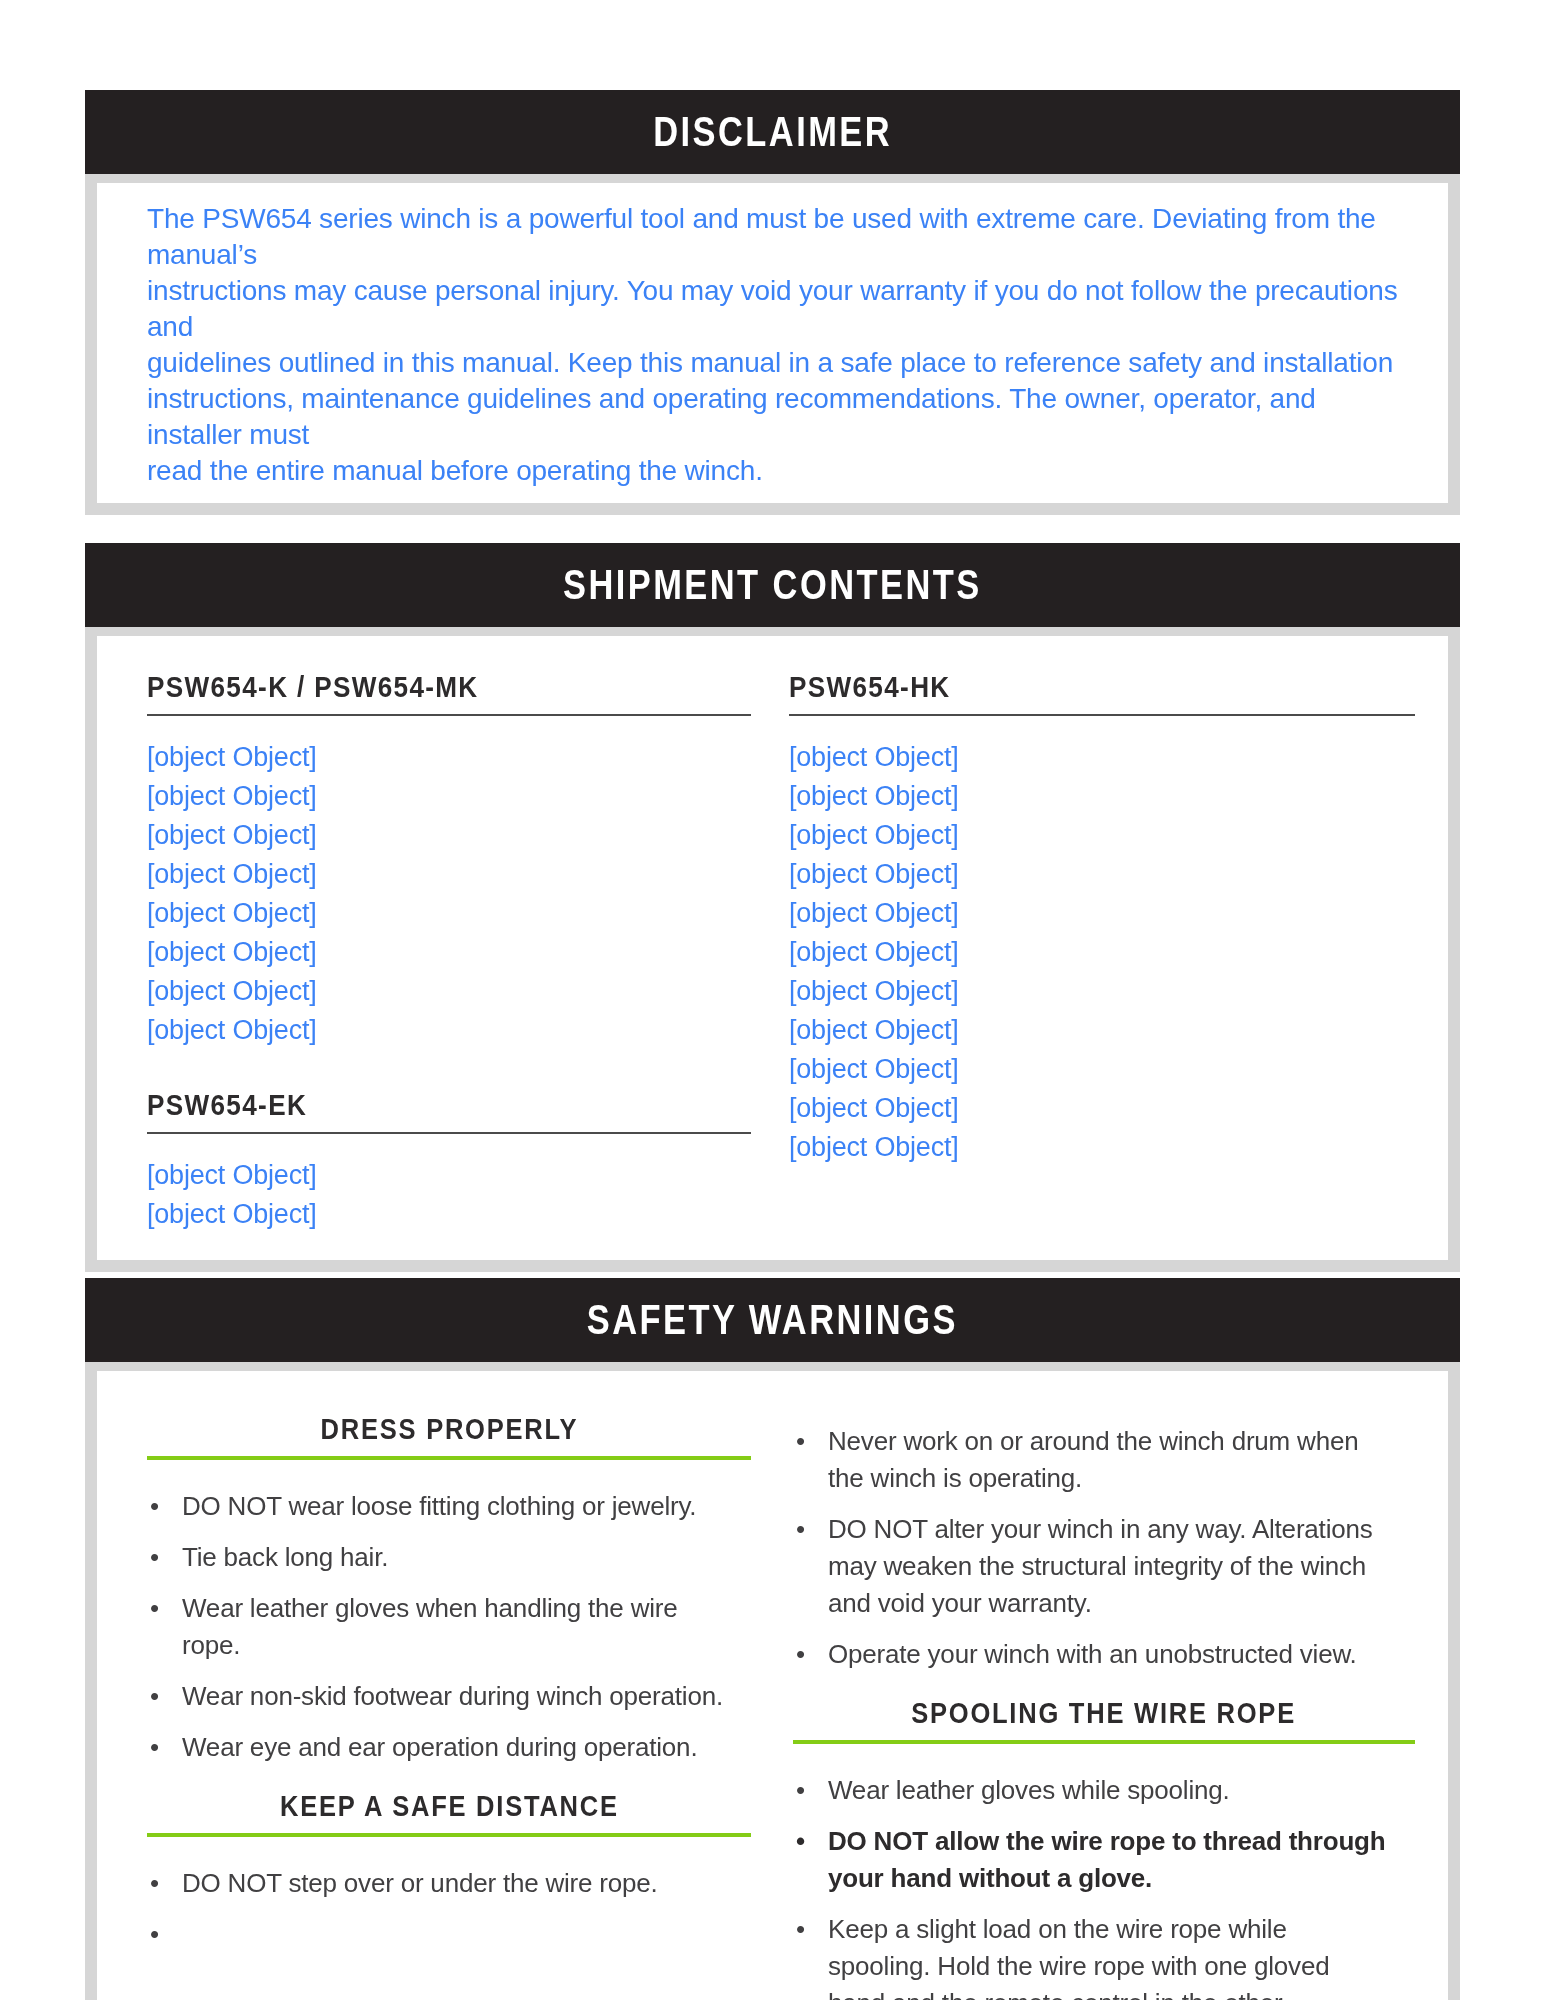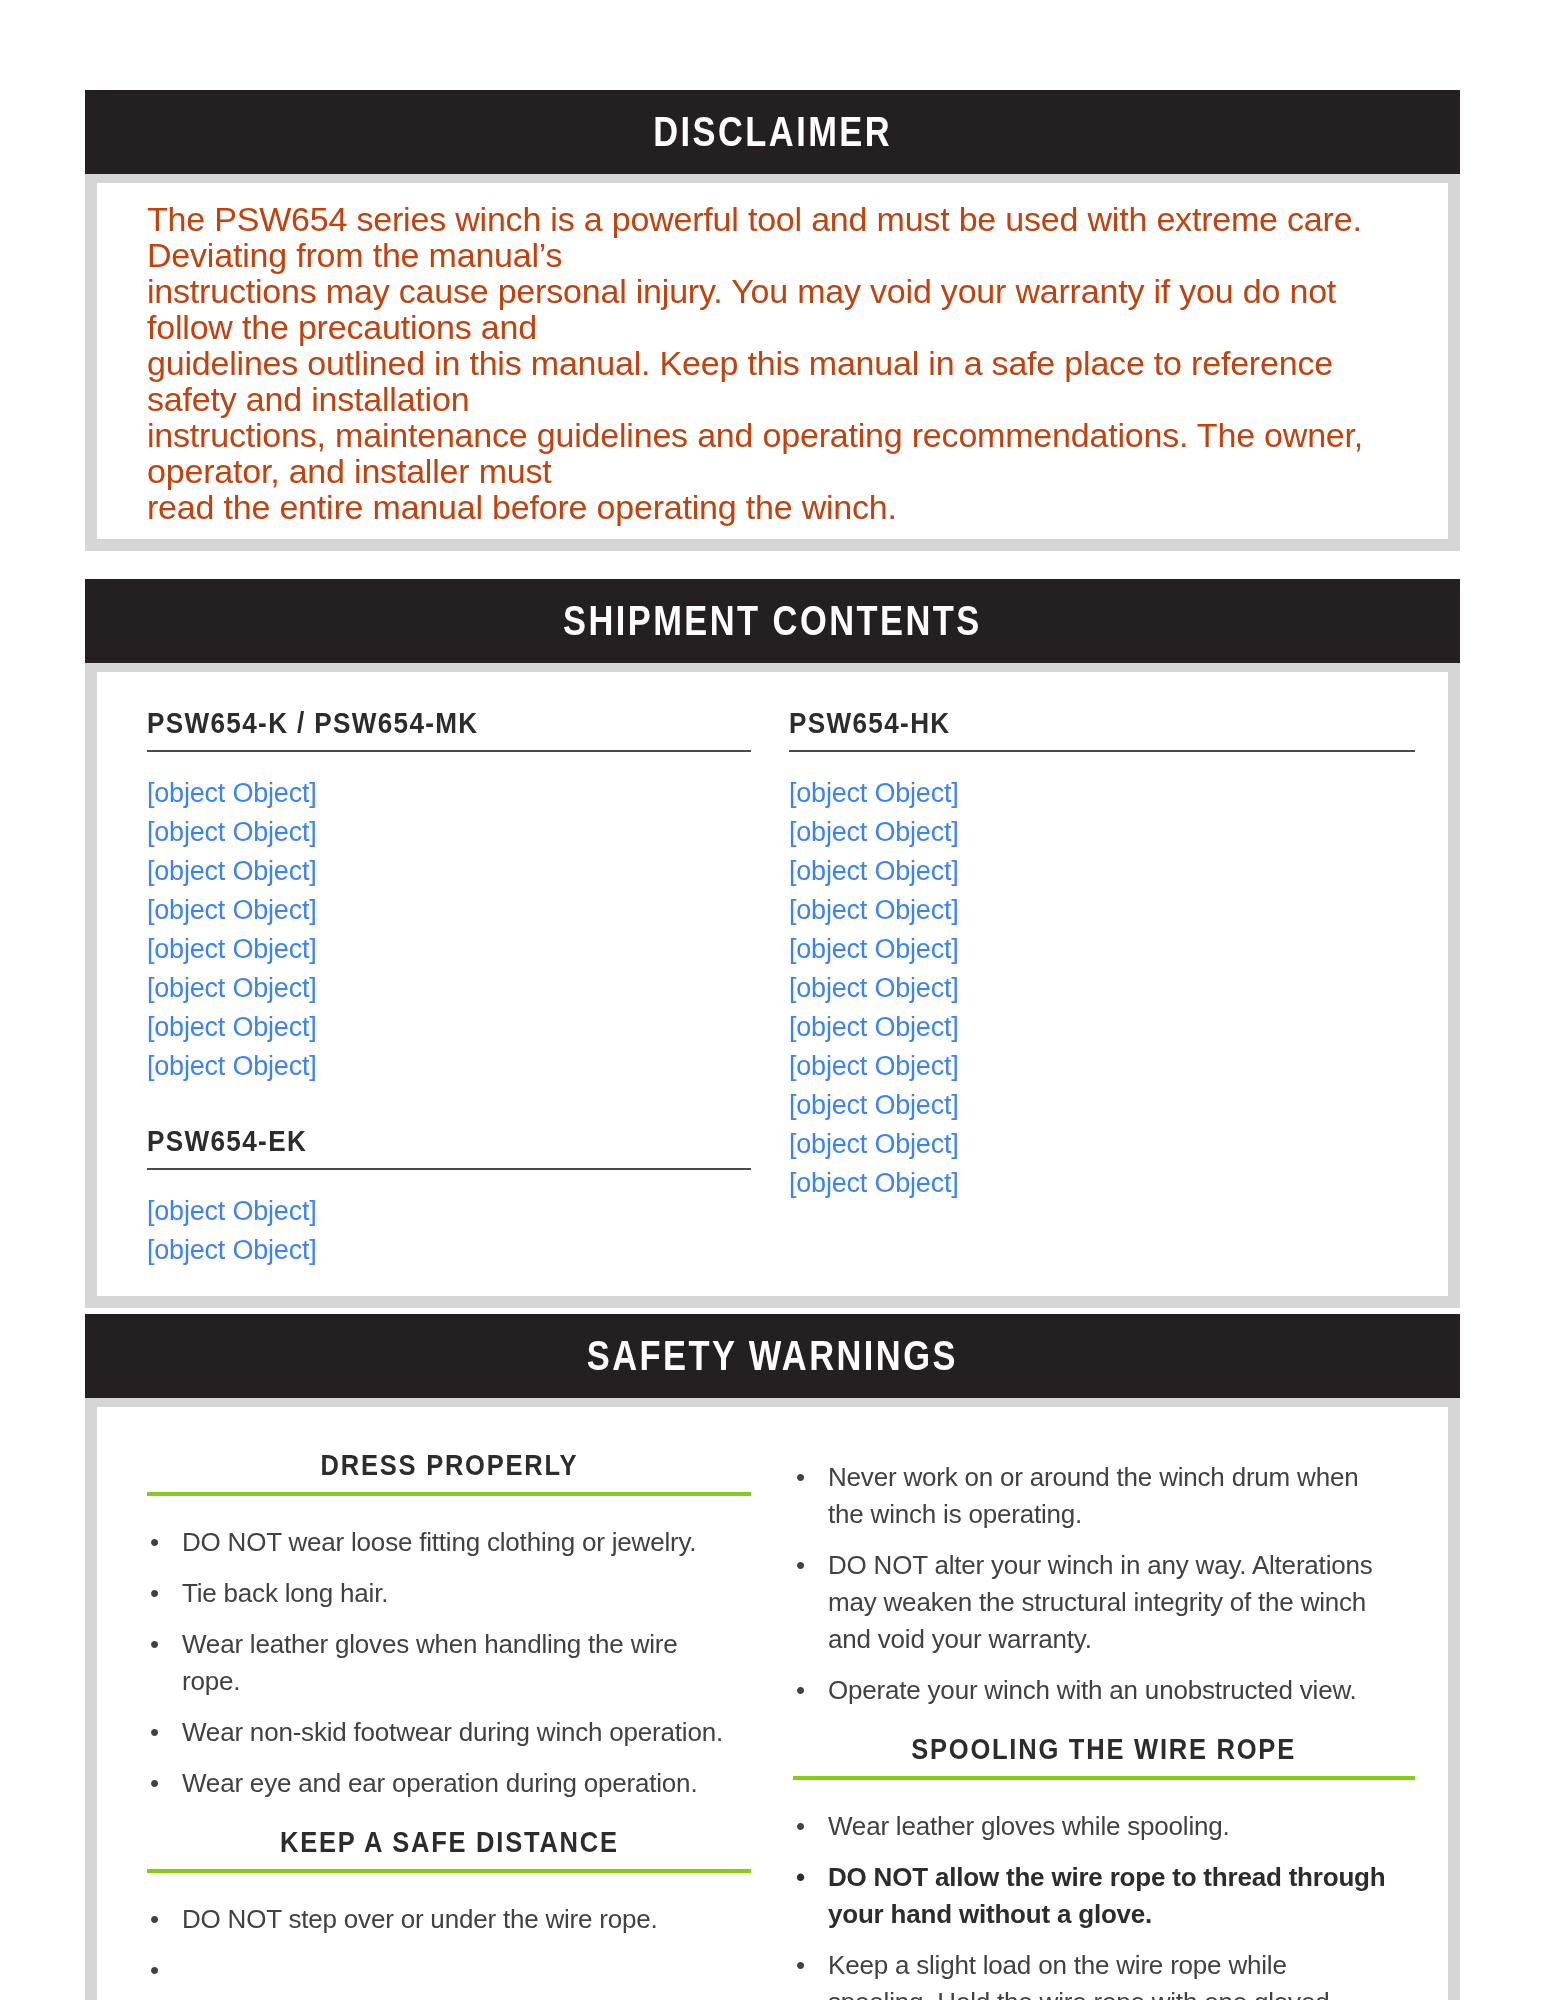--- a/index.html
+++ b/index.html
@@ -20,21 +20,21 @@
     display:inline-block;transform:scaleX(0.82);transform-origin:center;white-space:nowrap;
   }
 
   
   .frame{background:#d6d6d6;padding:9px 12px 12px 12px;}
   .inner{background:#ffffff;}
 
   
   .disc-inner{padding:18px 48px 14px 50px;}
   .disc-text{
-    margin:0;font-size:34px;line-height:36px;color:#c2410c;
+    margin:0;font-size:28px;line-height:36px;color:#3b82f6;
     white-space:pre-line;letter-spacing:-0.2px;
   }
 
   
   .ship-inner{padding:36px 33px 26px 50px;display:flex;gap:38px;}
   .col-l{width:604px;flex:none;}
   .col-r{flex:1;min-width:0;}
   .model-group + .model-group{margin-top:40px;}
   .model-heading{
     margin:0 0 22px 0;padding-bottom:11px;border-bottom:2px solid #4b4b4b;

